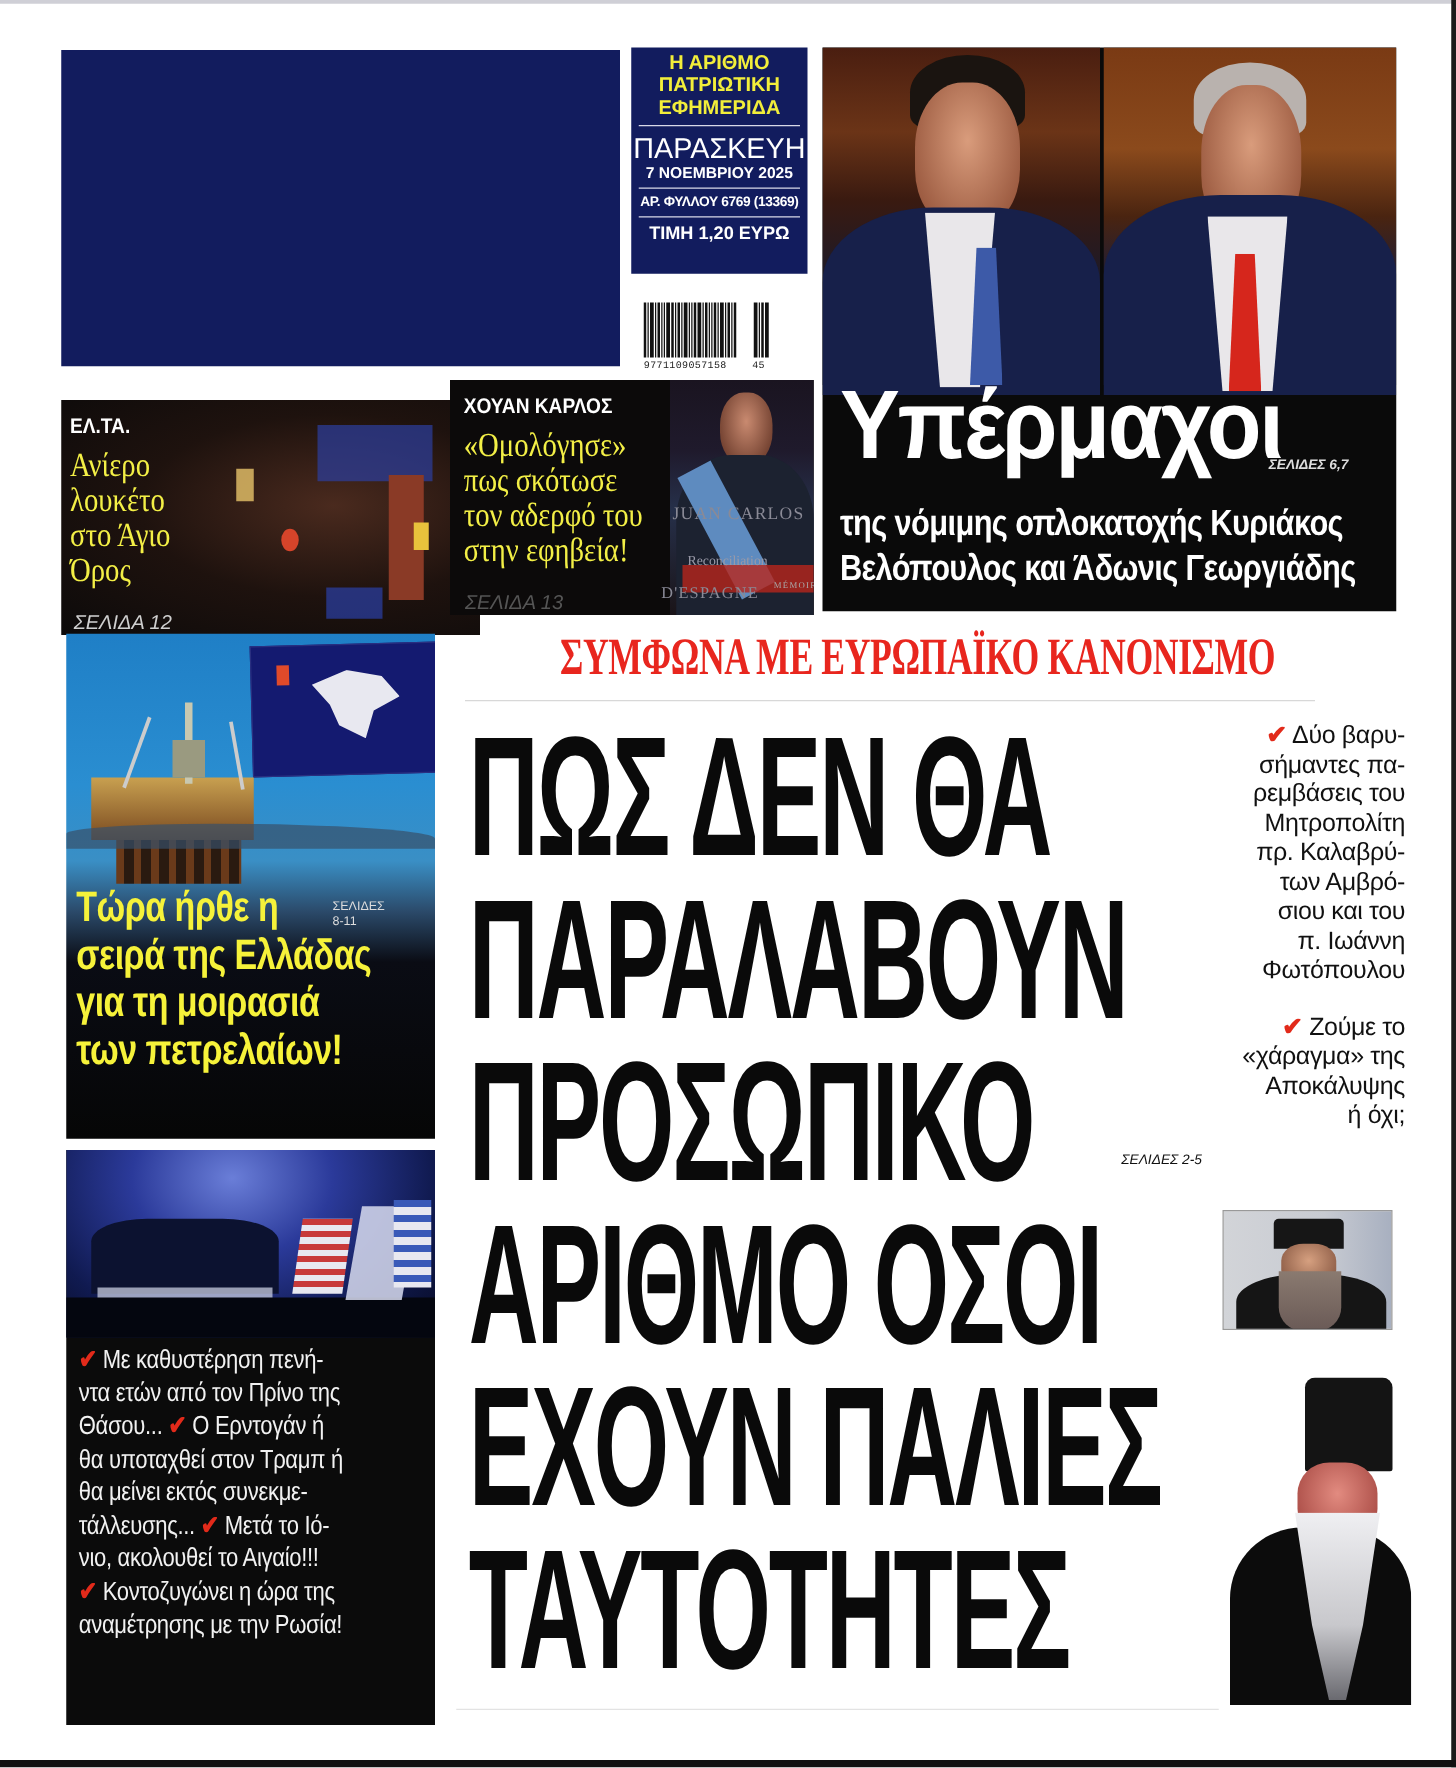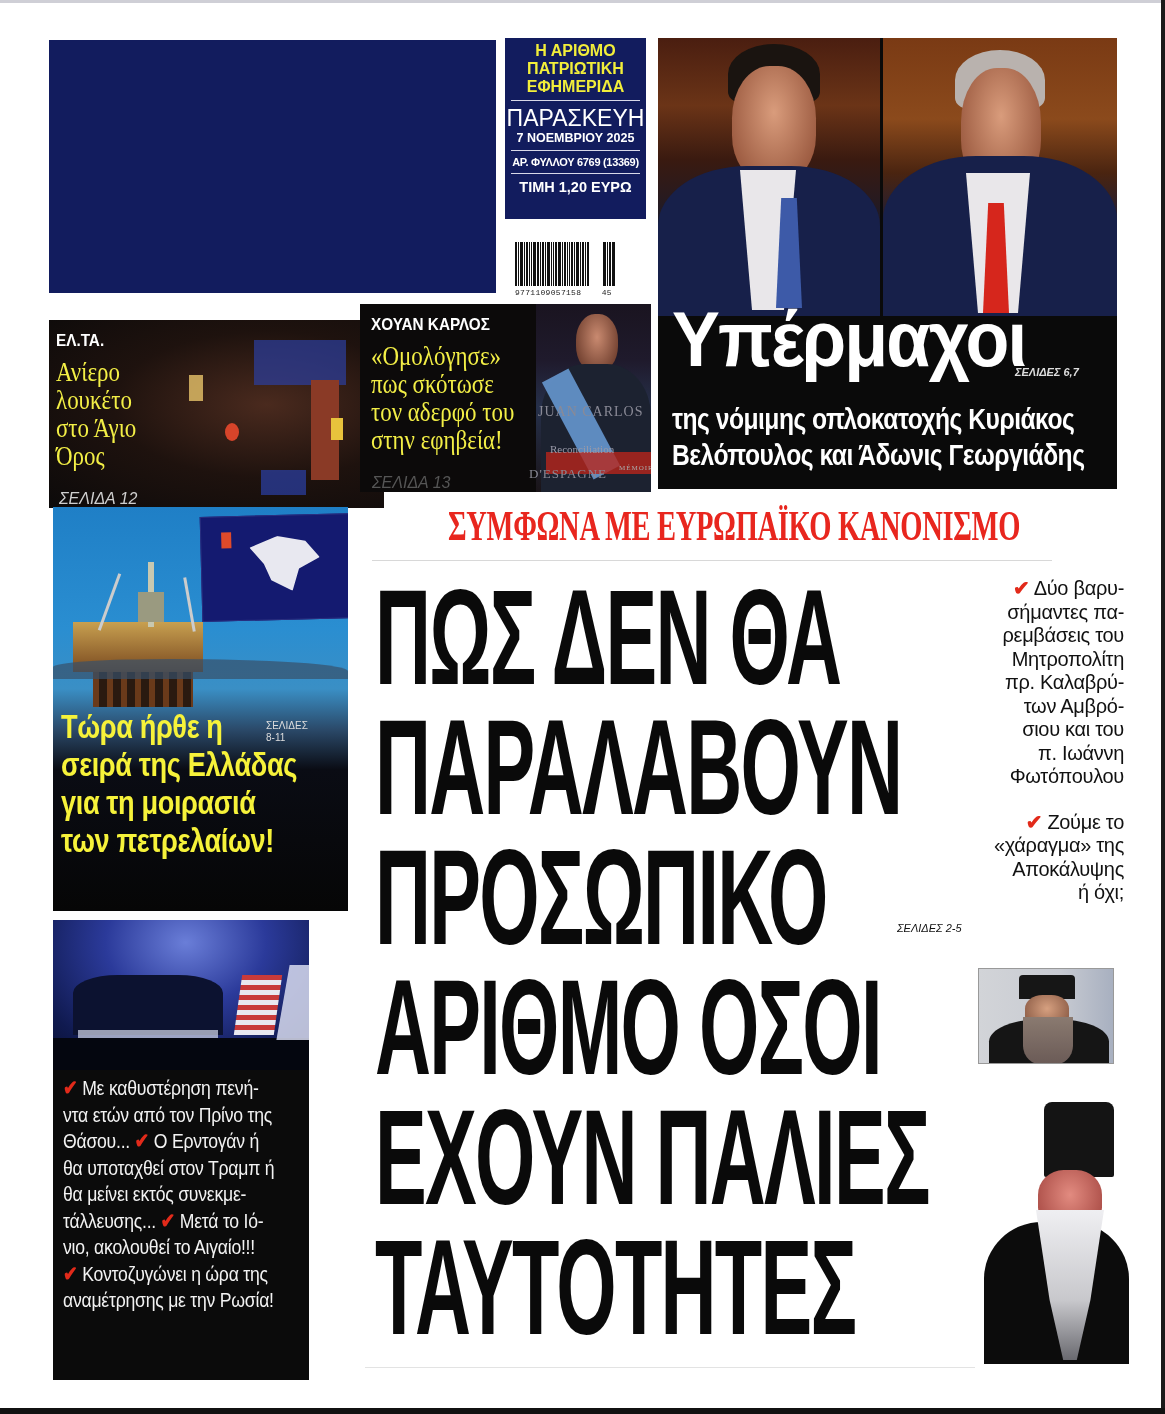--- a/index.html
+++ b/index.html
@@ -65,21 +65,21 @@
   
   .oil { position: absolute; left: 53px; top: 507px; width: 295px; height: 404px; overflow: hidden;
     background: linear-gradient(180deg, #1f7fc6 0%, #2a8ed1 30%, #3a8fc5 45%, #2b4a6a 55%, #0a0c14 65%, #060606 100%); }
   .oil .map { position: absolute; left: 148px; top: 8px; width: 155px; height: 105px; background: #141a70; transform: rotate(-1.5deg); border: 1px solid #2a2f80; }
   .oil .rig { position: absolute; }
   .oil .headline { position: absolute; left: 8px; top: 200px; color: #f6f23a; font-weight: bold; font-size: 34px; line-height: 38px;
     transform: scaleX(0.8); transform-origin: left; white-space: nowrap; letter-spacing: -0.5px; }
   .oil .pages { position: absolute; left: 213px; top: 213px; color: #ddd; font-size: 10px; line-height: 12px; }
 
   
-  .deal { position: absolute; left: 53px; top: 920px; width: 256px; height: 460px; background: #0b0b0b; overflow: hidden; }
+  .deal { position: absolute; left: 53px; top: 920px; width: 295px; height: 460px; background: #0b0b0b; overflow: hidden; }
   .deal .photo { position: absolute; left: 0; top: 0; width: 295px; height: 150px;
     background: radial-gradient(ellipse at 45% 15%, #6a7ed8 0%, #2b3a9a 35%, #101a50 70%, #070a20 100%); }
   .deal .body { position: absolute; left: 10px; top: 155px; width: 280px; color: #f2f2f2; font-size: 21px; line-height: 26.5px;
     text-align: justify; letter-spacing: -0.3px; }
   .deal .body .line { display: block; white-space: nowrap; transform: scaleX(0.84); transform-origin: left; }
   .check { color: #e22a1a; font-weight: bold; }
 
   
   .overline { position: absolute; left: 448px; top: 505px; color: #e8261e; font-family: "Liberation Serif", serif; font-weight: bold;
     font-size: 42px; line-height: 1; white-space: nowrap; transform: scaleX(0.68); transform-origin: left; letter-spacing: -0.5px; }

